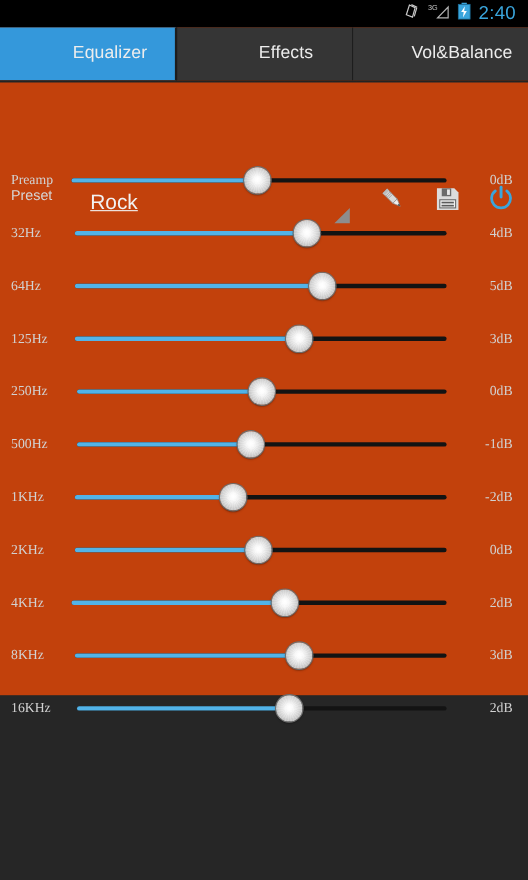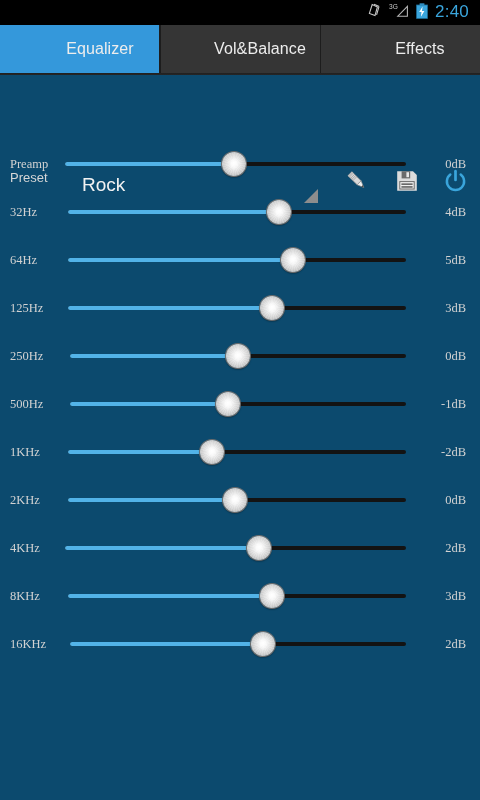--- a/index.html
+++ b/index.html
@@ -6,22 +6,22 @@
 
   html, body {
     width:480px; height:800px;
     background:#262626;
     font-family:"Liberation Sans", sans-serif;
     overflow:hidden;
   }
 
   #app {
     position:relative;
-    width:480px; height:800px;
-    background:#0c4a6e;
+    width:480px; height:632px;
+    background:#c2410c;
   }
 
   
   .statusbar {
     position:absolute; top:0; left:0;
     width:480px; height:25px;
     background:#000;
     display:flex; align-items:center; justify-content:flex-end;
     padding-right:11px;
   }
@@ -81,20 +81,21 @@
     position:absolute; left:10px; top:102px;
     transform:translateY(-50%);
     color:#d6d6d6;
     font-size:13px;
   }
   .preset-value {
     position:absolute; left:82px; top:110px;
     transform:translateY(-50%);
     color:#f2f2f2;
     font-size:19px;
+    text-decoration:underline;
   }
   .spinner-caret {
     position:absolute; left:304px; top:114px;
     width:0; height:0;
     border-left:14px solid transparent;
     border-bottom:14px solid #8d8d8d;
     cursor:pointer;
   }
   .icon-btn {
     position:absolute;
@@ -213,24 +214,24 @@
 
     </div>
     <span class="sb-clock">2:40</span>
   </div>
 
   <div class="tabbar">
     <div class="tab active">
       <span>Equalizer</span>
     </div>
     <div class="tab">
+      <span>Effects</span>
+    </div>
+    <div class="tab">
       <span>Vol&amp;Balance</span>
-    </div>
-    <div class="tab">
-      <span>Effects</span>
     </div>
   </div>
   <div class="tabbar-shadow"></div>
 
   <div class="preset-row">
 
     <span class="preset-label">Preset</span>
 
     <span class="preset-value">Rock</span>
 

